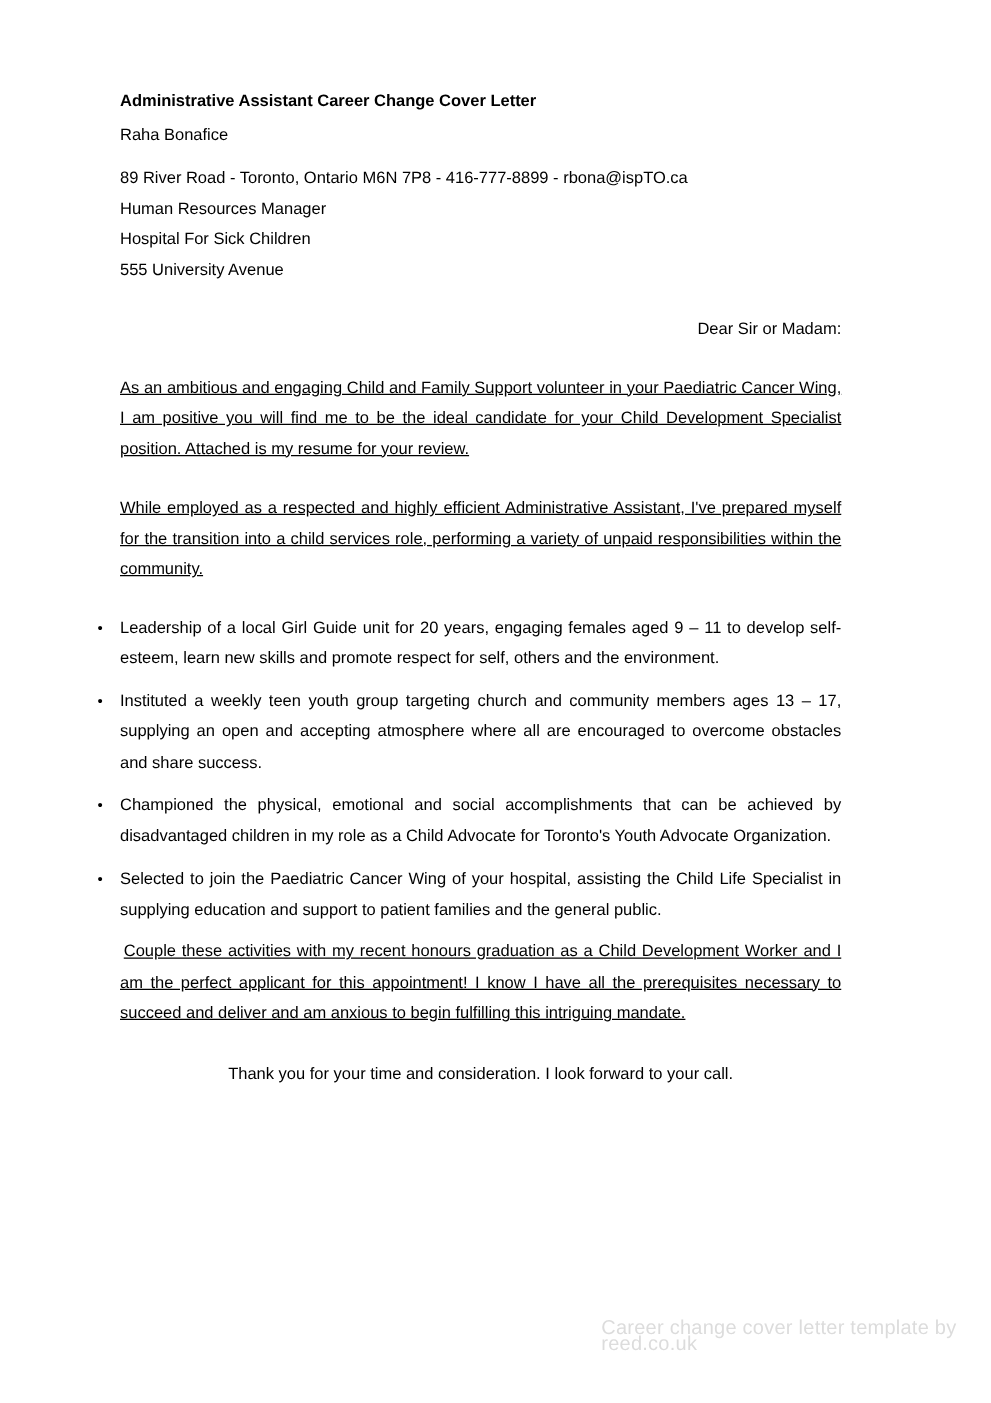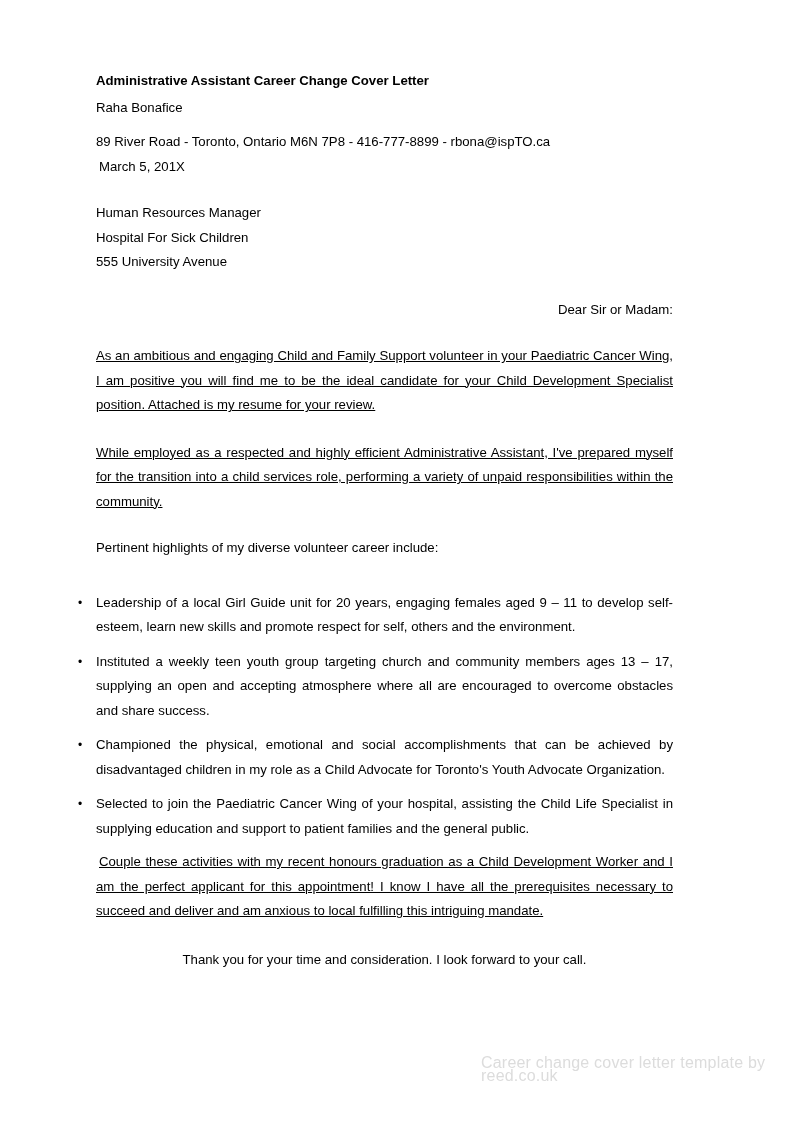--- a/index.html
+++ b/index.html
@@ -74,55 +74,53 @@
 
 <div class="page">
   <div class="content">
 
     <div class="title">Administrative Assistant Career Change Cover Letter</div>
 
     <div class="line sender-name">Raha Bonafice</div>
 
     <div class="line contact-line">89 River Road - Toronto, Ontario M6N 7P8 - 416-777-8899 - rbona@ispTO.ca</div>
 
-    <div class="line date-line">March 5, 201X</div>
 
     <div class="recipient">
       <div class="line">Human Resources Manager</div>
       <div class="line">Hospital For Sick Children</div>
       <div class="line">555 University Avenue</div>
     </div>
 
     <div class="line salutation">Dear Sir or Madam:</div>
 
     <div class="para para-intro">As an ambitious and engaging Child and Family Support volunteer in your Paediatric Cancer Wing, I am positive you will find me to be the ideal candidate for your Child Development Specialist position. Attached is my resume for your review.</div>
 
     <div class="para para-experience">While employed as a respected and highly efficient Administrative Assistant, I've prepared myself for the transition into a child services role, performing a variety of unpaid responsibilities within the community.</div>
 
-    <div class="line highlights-lead">Pertinent highlights of my diverse volunteer career include:</div>
 
     <div class="bullet-list">
       <div class="bullet-item">
         <span class="marker">•</span>
         <span>Leadership of a local Girl Guide unit for 20 years, engaging females aged 9 – 11 to develop self-esteem, learn new skills and promote respect for self, others and the environment.</span>
       </div>
       <div class="bullet-item">
         <span class="marker">•</span>
         <span>Instituted a weekly teen youth group targeting church and community members ages 13 – 17, supplying an open and accepting atmosphere where all are encouraged to overcome obstacles and share success.</span>
       </div>
       <div class="bullet-item">
         <span class="marker">•</span>
         <span>Championed the physical, emotional and social accomplishments that can be achieved by disadvantaged children in my role as a Child Advocate for Toronto's Youth Advocate Organization.</span>
       </div>
       <div class="bullet-item last">
         <span class="marker">•</span>
         <span>Selected to join the Paediatric Cancer Wing of your hospital, assisting the Child Life Specialist in supplying education and support to patient families and the general public.</span>
       </div>
     </div>
 
-    <div class="para para-closing">Couple these activities with my recent honours graduation as a Child Development Worker and I am the perfect applicant for this appointment! I know I have all the prerequisites necessary to succeed and deliver and am anxious to local fulfilling this intriguing mandate.</div>
+    <div class="para para-closing">Couple these activities with my recent honours graduation as a Child Development Worker and I am the perfect applicant for this appointment! I know I have all the prerequisites necessary to succeed and deliver and am anxious to begin fulfilling this intriguing mandate.</div>
 
     <div class="line para-thanks">Thank you for your time and consideration. I look forward to your call.</div>
 
   </div>
 
   <div class="footer-credit">Career change cover letter template by reed.co.uk</div>
 </div>
 
 </body></html>

